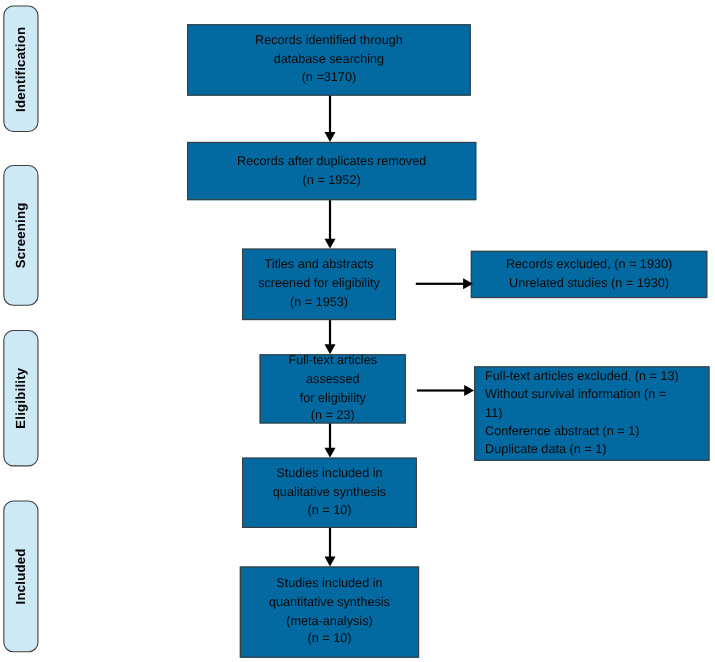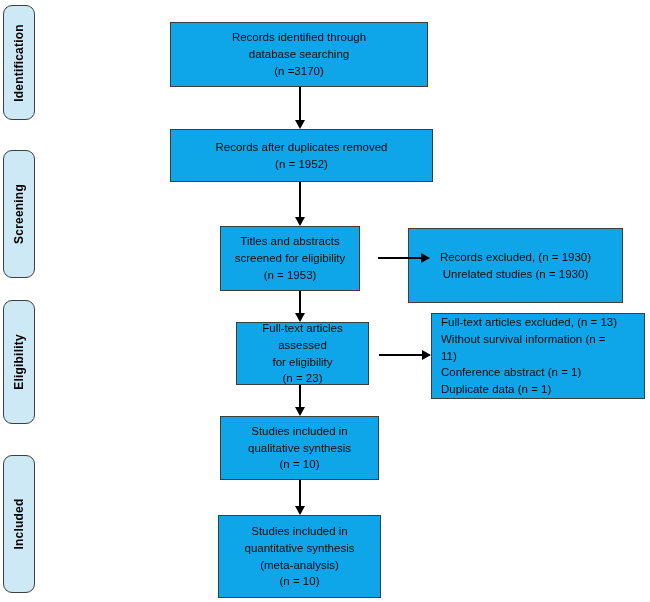--- a/index.html
+++ b/index.html
@@ -15,28 +15,28 @@
     border-radius:9px;
   }
   .stage-label {
     position:absolute; top:50%; left:50%;
     transform:translate(-50%,-50%) rotate(-90deg);
     white-space:nowrap; font-weight:bold; font-size:12px; color:#000;
     letter-spacing:0.2px;
   }
   
   .fbox {
-    position:absolute; box-sizing:border-box; background:#0ea5e9;
+    position:absolute; box-sizing:border-box; background:#0369a1;
     border:1.5px solid var(--box-border,#3d3d3d);
     display:flex; align-items:center; justify-content:center;
     text-align:center; font-size:11.5px; line-height:1.45; color:#0a0a0a;
     white-space:pre-line; padding:2px 4px;
   }
   .fbox.left {
-    justify-content:flex-start; text-align:left; padding:4px 22px 4px 9px;
+    justify-content:flex-start; text-align:left; padding:4px 22px 4px 9px;margin-top:20px;
   }
   
   .varrow { position:absolute; width:2px; background:var(--arrow,#000); }
   .varrow::after {
     content:""; position:absolute; bottom:-8px; left:-4px;
     border-left:5px solid transparent; border-right:5px solid transparent;
     border-top:9px solid var(--arrow,#000);
   }
   .harrow { position:absolute; height:2px; background:var(--arrow,#000); }
   .harrow::after {
@@ -75,21 +75,21 @@
 for eligibility
 (n = 23)</div>
   <div class="fbox" style="left:220px;top:416px;width:159px;height:64px;">Studies included in
 qualitative synthesis
 (n = 10)</div>
   <div class="fbox" style="left:218px;top:515px;width:163px;height:83px;">Studies included in
 quantitative synthesis
 (meta-analysis)
 (n = 10)</div>
 
-  <div class="fbox" style="left:408px;top:228px;width:215px;height:75px;">Records excluded, (n = 1930)
+  <div class="fbox" style="left:428px;top:228px;width:215px;height:43px;">Records excluded, (n = 1930)
 Unrelated studies (n = 1930)</div>
   <div class="fbox left" style="left:431px;top:313px;width:214px;height:86px;">Full-text articles excluded, (n = 13)
 Without survival information (n = 11)
 Conference abstract (n = 1)
 Duplicate data (n = 1)</div>
 
   <div class="varrow" style="left:299px;top:87px;height:34px;"></div>
   <div class="varrow" style="left:299px;top:182px;height:36px;"></div>
   <div class="varrow" style="left:299px;top:291px;height:23px;"></div>
   <div class="varrow" style="left:299px;top:385px;height:23px;"></div>

